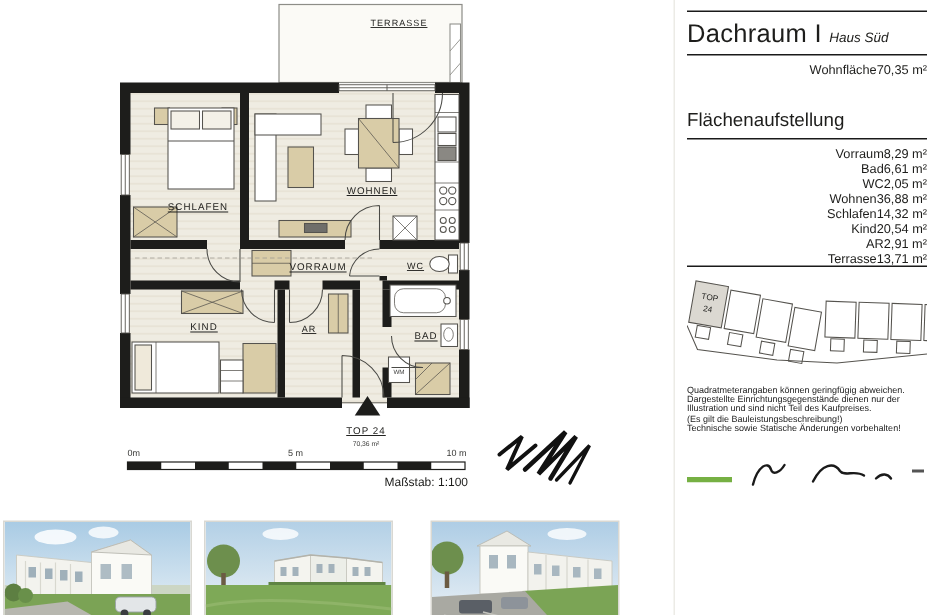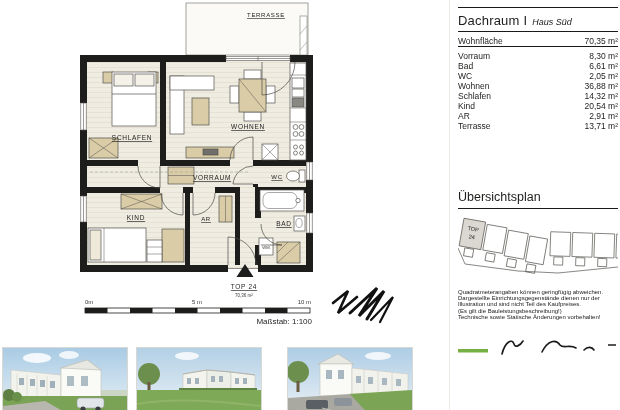--- a/index.html
+++ b/index.html
@@ -5,24 +5,24 @@
   html,body{margin:0;padding:0;}
   .page{position:relative;width:620px;height:410px;background:#ffffff;overflow:hidden;
         font-family:"Liberation Sans",sans-serif;color:#1d1d1b;}
   .vdivider{position:absolute;left:449px;top:0;width:1px;height:410px;background:#ecebe6;}
 
   
   .panel{position:absolute;left:458px;top:0;width:160px;}
   .rule{border:none;border-top:1px solid #1a1a1a;margin:0;}
   .rule.top{margin-top:7px;}
   .titlerow{margin-top:5px;margin-bottom:3px;display:flex;align-items:baseline;gap:5px;}
-  .title{font-size:13px;letter-spacing:.2px;}
+  .title{font-size:17px;letter-spacing:.2px;}
   .subtitle{font-size:9px;font-style:italic;}
   .rows{margin-top:4px;}
-  .row{display:flex;justify-content:space-between;font-size:8.5px;line-height:10px;}
+  .row{display:flex;justify-content:flex-end;font-size:8.5px;line-height:10px;}
   .h2row{margin-top:20px;margin-bottom:3px;}
   .h2{font-size:12.5px;}
   .h2row.overview{margin-top:56px;}
   .siteplan{margin-top:5px;display:block;}
   .disclaimer{margin-top:11px;font-size:6px;line-height:6.2px;color:#222;}
   .logo{display:block;margin-top:16px;}
 
   
   .photo{position:absolute;top:348px;width:124px;height:70px;outline:1px solid #d9d8d2;}
   .photo svg{display:block;}
@@ -318,26 +318,29 @@
     </div>
     <hr class="rule">
 
     <div class="rows">
       <div class="row">
         <span>Wohnfläche</span>
         <span>70,35 m²</span>
       </div>
     </div>
 
+    <div class="h2row">
+      <span class="h2">Flächenaufstellung</span>
+    </div>
     <hr class="rule">
 
     <div class="rows">
       <div class="row">
         <span>Vorraum</span>
-        <span>8,30 m²</span>
+        <span>8,29 m²</span>
       </div>
       <div class="row">
         <span>Bad</span>
         <span>6,61 m²</span>
       </div>
       <div class="row">
         <span>WC</span>
         <span>2,05 m²</span>
       </div>
       <div class="row">
@@ -355,23 +358,20 @@
       <div class="row">
         <span>AR</span>
         <span>2,91 m²</span>
       </div>
       <div class="row">
         <span>Terrasse</span>
         <span>13,71 m²</span>
       </div>
     </div>
 
-    <div class="h2row overview">
-      <span class="h2">Übersichtsplan</span>
-    </div>
     <hr class="rule">
 
     <svg class="siteplan" width="160" height="64" viewBox="0 0 160 64">
       <g transform="rotate(10 14 28)" stroke="#55534e" stroke-width="0.7">
         <rect x="2" y="6" width="22" height="28" fill="#dbd8d1"></rect>
         <rect x="26" y="8" width="20" height="26" fill="#ffffff"></rect>
         <rect x="48" y="10" width="20" height="26" fill="#ffffff"></rect>
         <rect x="70" y="12" width="18" height="26" fill="#ffffff"></rect>
         <rect x="8" y="35" width="9" height="8" fill="#ffffff"></rect>
         <rect x="30" y="36" width="9" height="8" fill="#ffffff"></rect>

